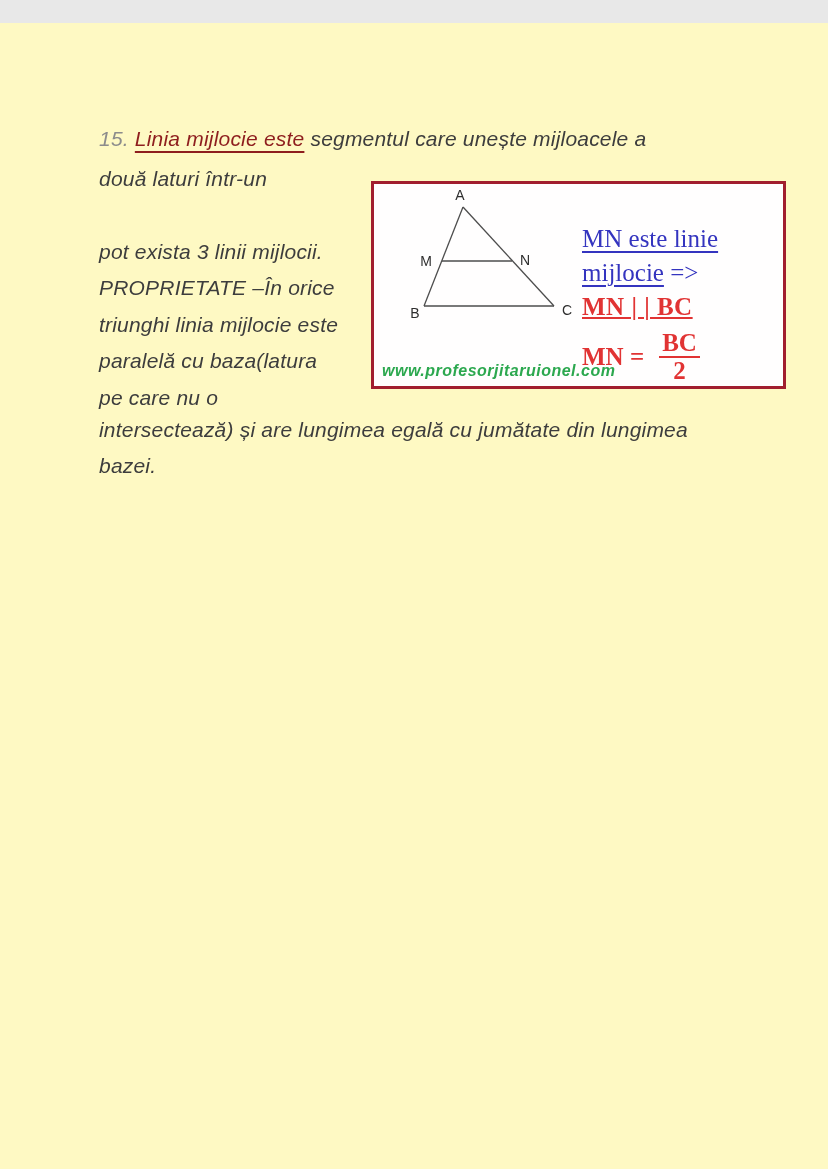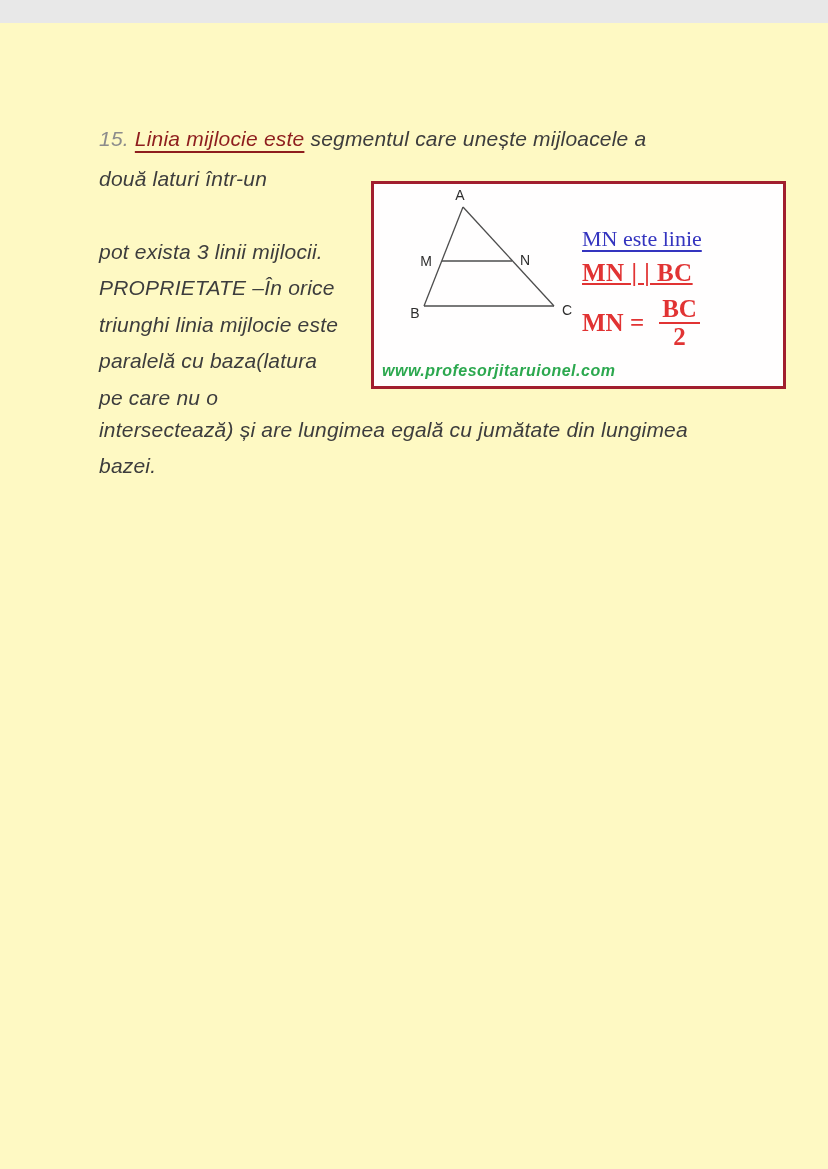--- a/index.html
+++ b/index.html
@@ -39,21 +39,21 @@
   }
   .tri-svg{position:absolute;left:0;top:0;}
   .statement{
     position:absolute;
     left:208px;top:38px;
     font-family:"Liberation Serif", serif;
     white-space:nowrap;
   }
   .blue-ln{
     color:#3434bf;
-    font-size:22px;
+    font-size:25px;
     line-height:34px;
   }
   .blue-underline{
     text-decoration:underline;
     text-decoration-thickness:1.5px;
     text-underline-offset:4px;
   }
   .red-ln{
     color:#e13333;
     font-size:25px;
@@ -123,20 +123,23 @@
       <text x="58" y="82" font-size="14" fill="#2e2e2e" text-anchor="end">M</text>
       <text x="146" y="81" font-size="14" fill="#2e2e2e" text-anchor="start">N</text>
       <text x="41" y="134" font-size="14" fill="#2e2e2e" text-anchor="middle">B</text>
       <text x="193" y="131" font-size="14" fill="#2e2e2e" text-anchor="middle">C</text>
     </svg>
 
     <div class="statement">
       <div class="blue-ln">
         <span class="blue-underline">MN este linie</span>
       </div>
+      <div class="blue-ln">
+        <span class="blue-underline">mijlocie</span><span> =&gt;</span>
+      </div>
       <div class="red-ln">MN | | BC</div>
       <div class="equation">
         <span>MN =</span>
         <span class="frac">
           <span class="num-top">BC</span>
           <span class="den">2</span>
         </span>
       </div>
     </div>
 

